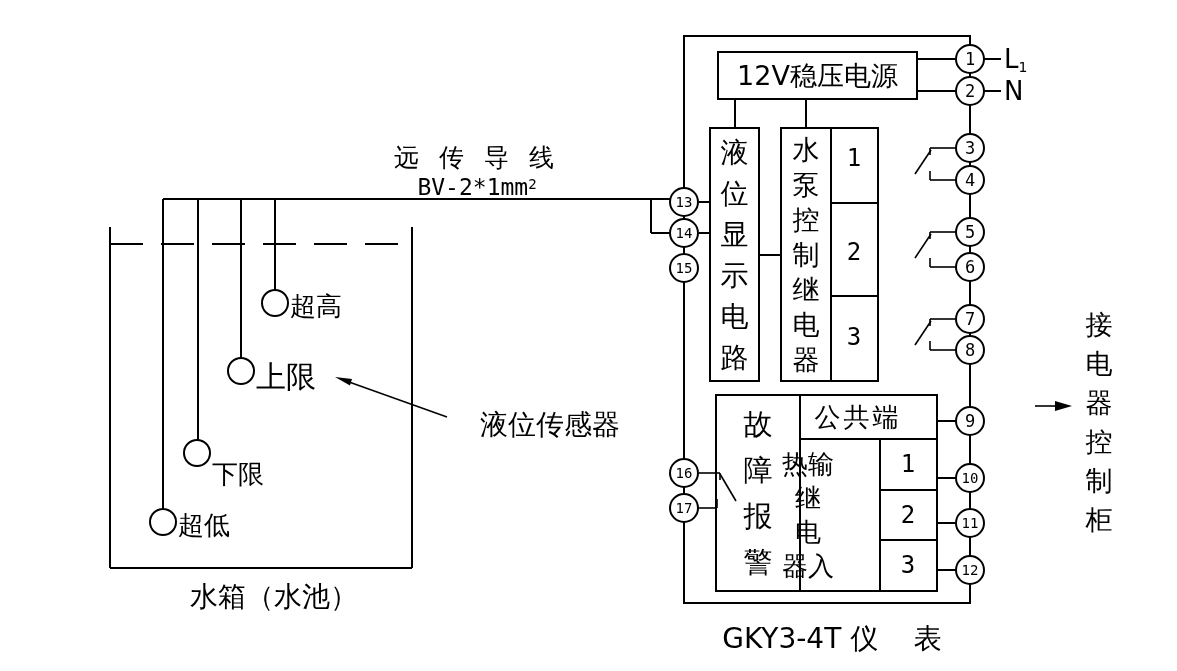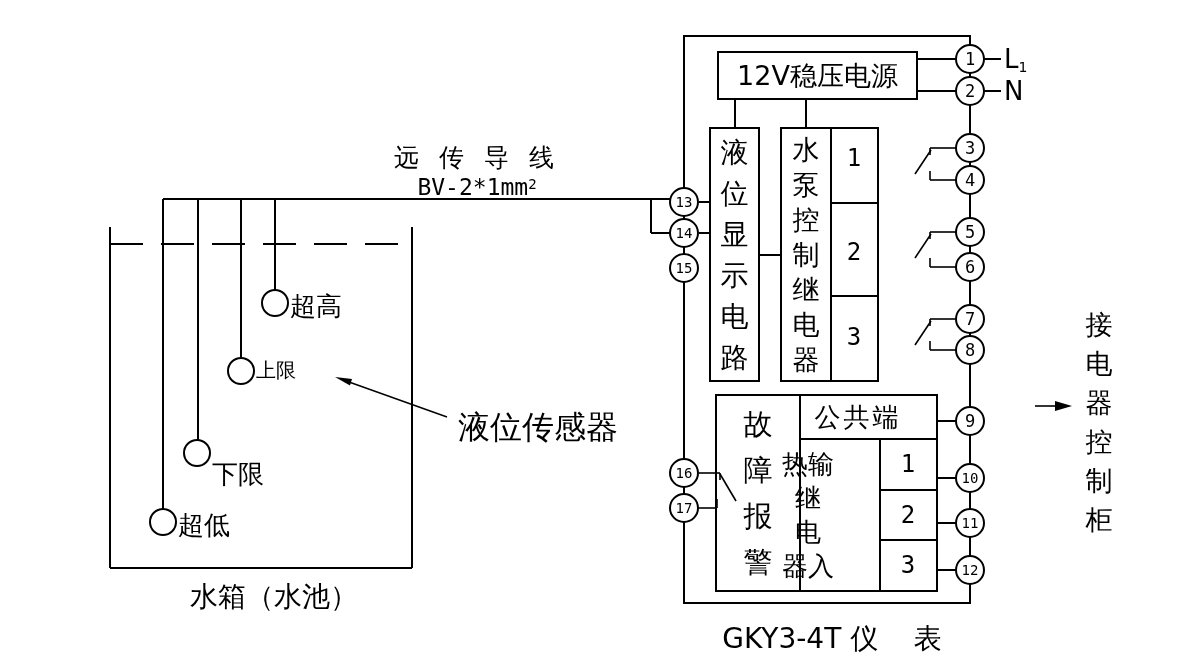--- a/index.html
+++ b/index.html
@@ -216,25 +216,25 @@
       <text class="cellnum" x="908" y="523" text-anchor="middle">2</text>
       <text class="cellnum" x="908" y="573" text-anchor="middle">3</text>
     </g>
   </svg>
 
   <div class="lbl center" style="left:377px;top:141px;width:200px;font-size:25px;letter-spacing:6px;">远 传 导 线</div>
 
   <div class="lbl center mono" style="left:377px;top:167px;width:200px;font-size:23px;"><span>BV-2*1mm</span><span class="sup">2</span></div>
 
   <div class="lbl" style="left:290px;top:289px;font-size:26px;">超高</div>
-  <div class="lbl" style="left:256px;top:357px;font-size:20px;">上限</div>
+  <div class="lbl" style="left:256px;top:357px;font-size:30px;">上限</div>
   <div class="lbl" style="left:212px;top:457px;font-size:26px;">下限</div>
   <div class="lbl" style="left:178px;top:508px;font-size:26px;">超低</div>
 
-  <div class="lbl" style="left:458px;top:406px;font-size:32px;">液位传感器</div>
+  <div class="lbl" style="left:480px;top:406px;font-size:28px;">液位传感器</div>
 
   <div class="lbl center" style="left:144px;top:578px;width:260px;font-size:28px;">水箱（水池）</div>
 
   <div class="lbl flexc" style="left:718px;top:52px;width:199px;height:47px;font-size:27px;">12V稳压电源</div>
 
   <div class="lbl flexc vtext" style="left:710px;top:128px;width:49px;height:253px;font-size:28px;line-height:41px;">液
 位
 显
 示
 电

